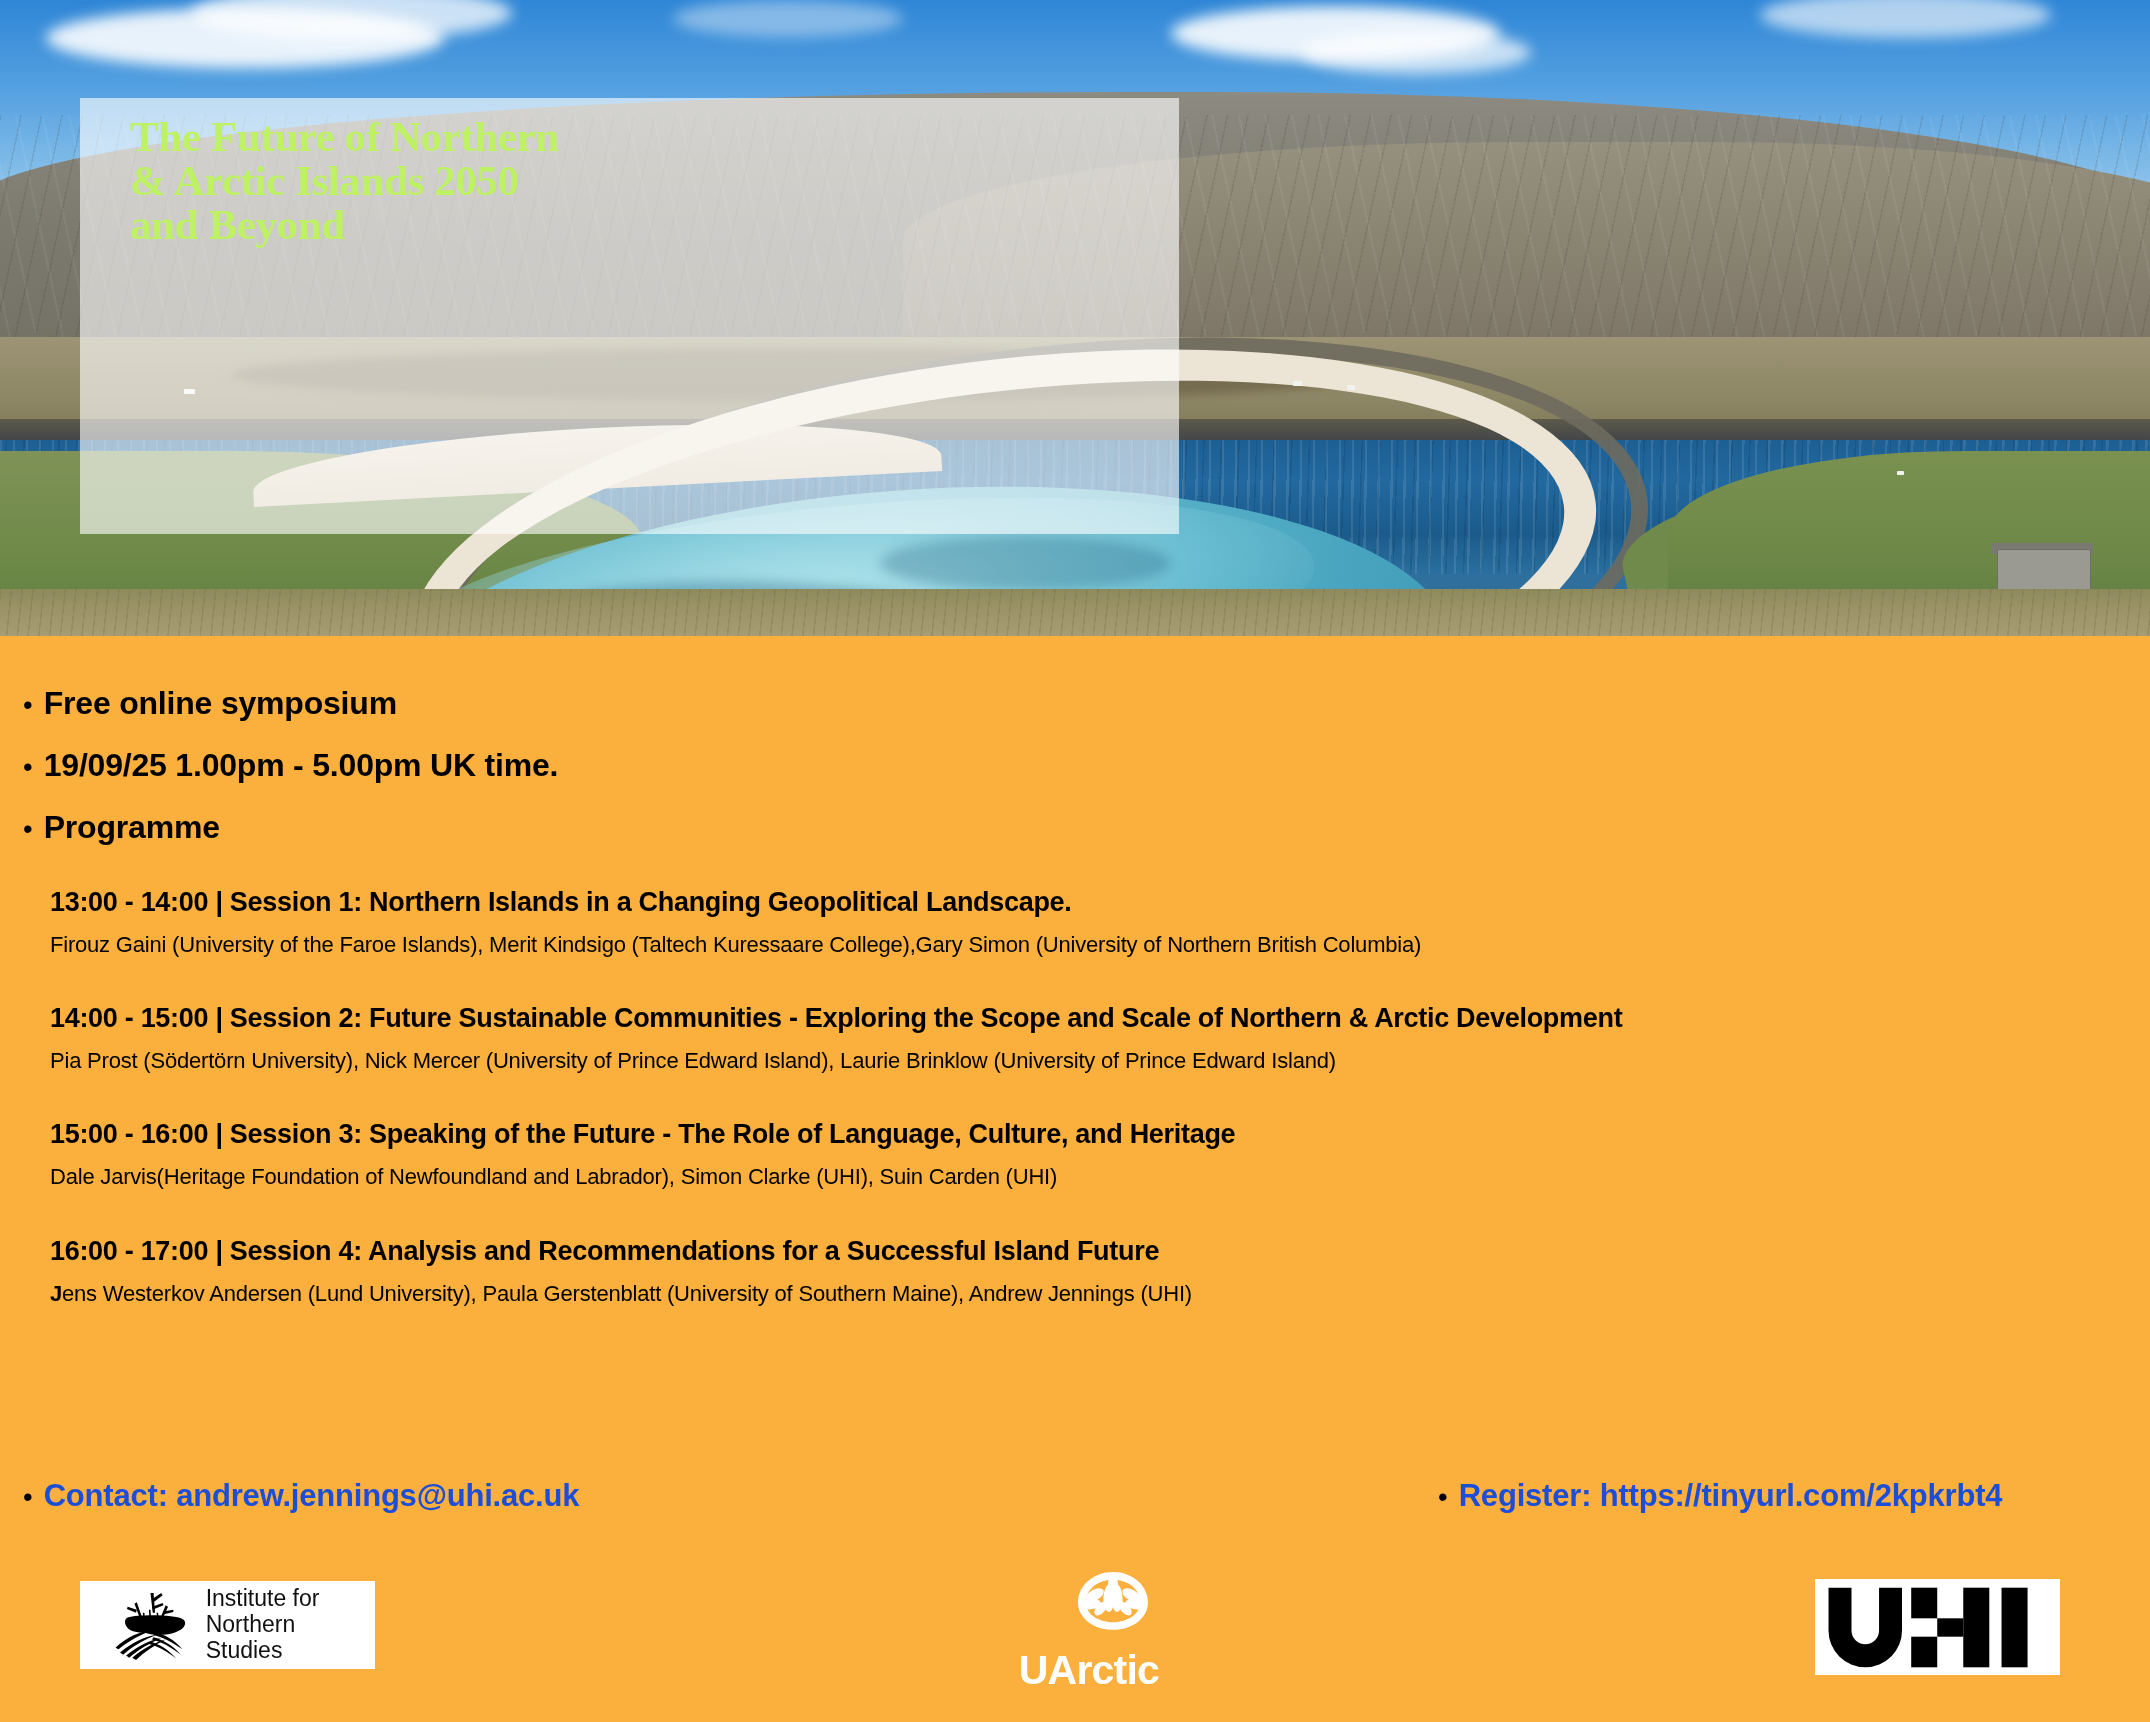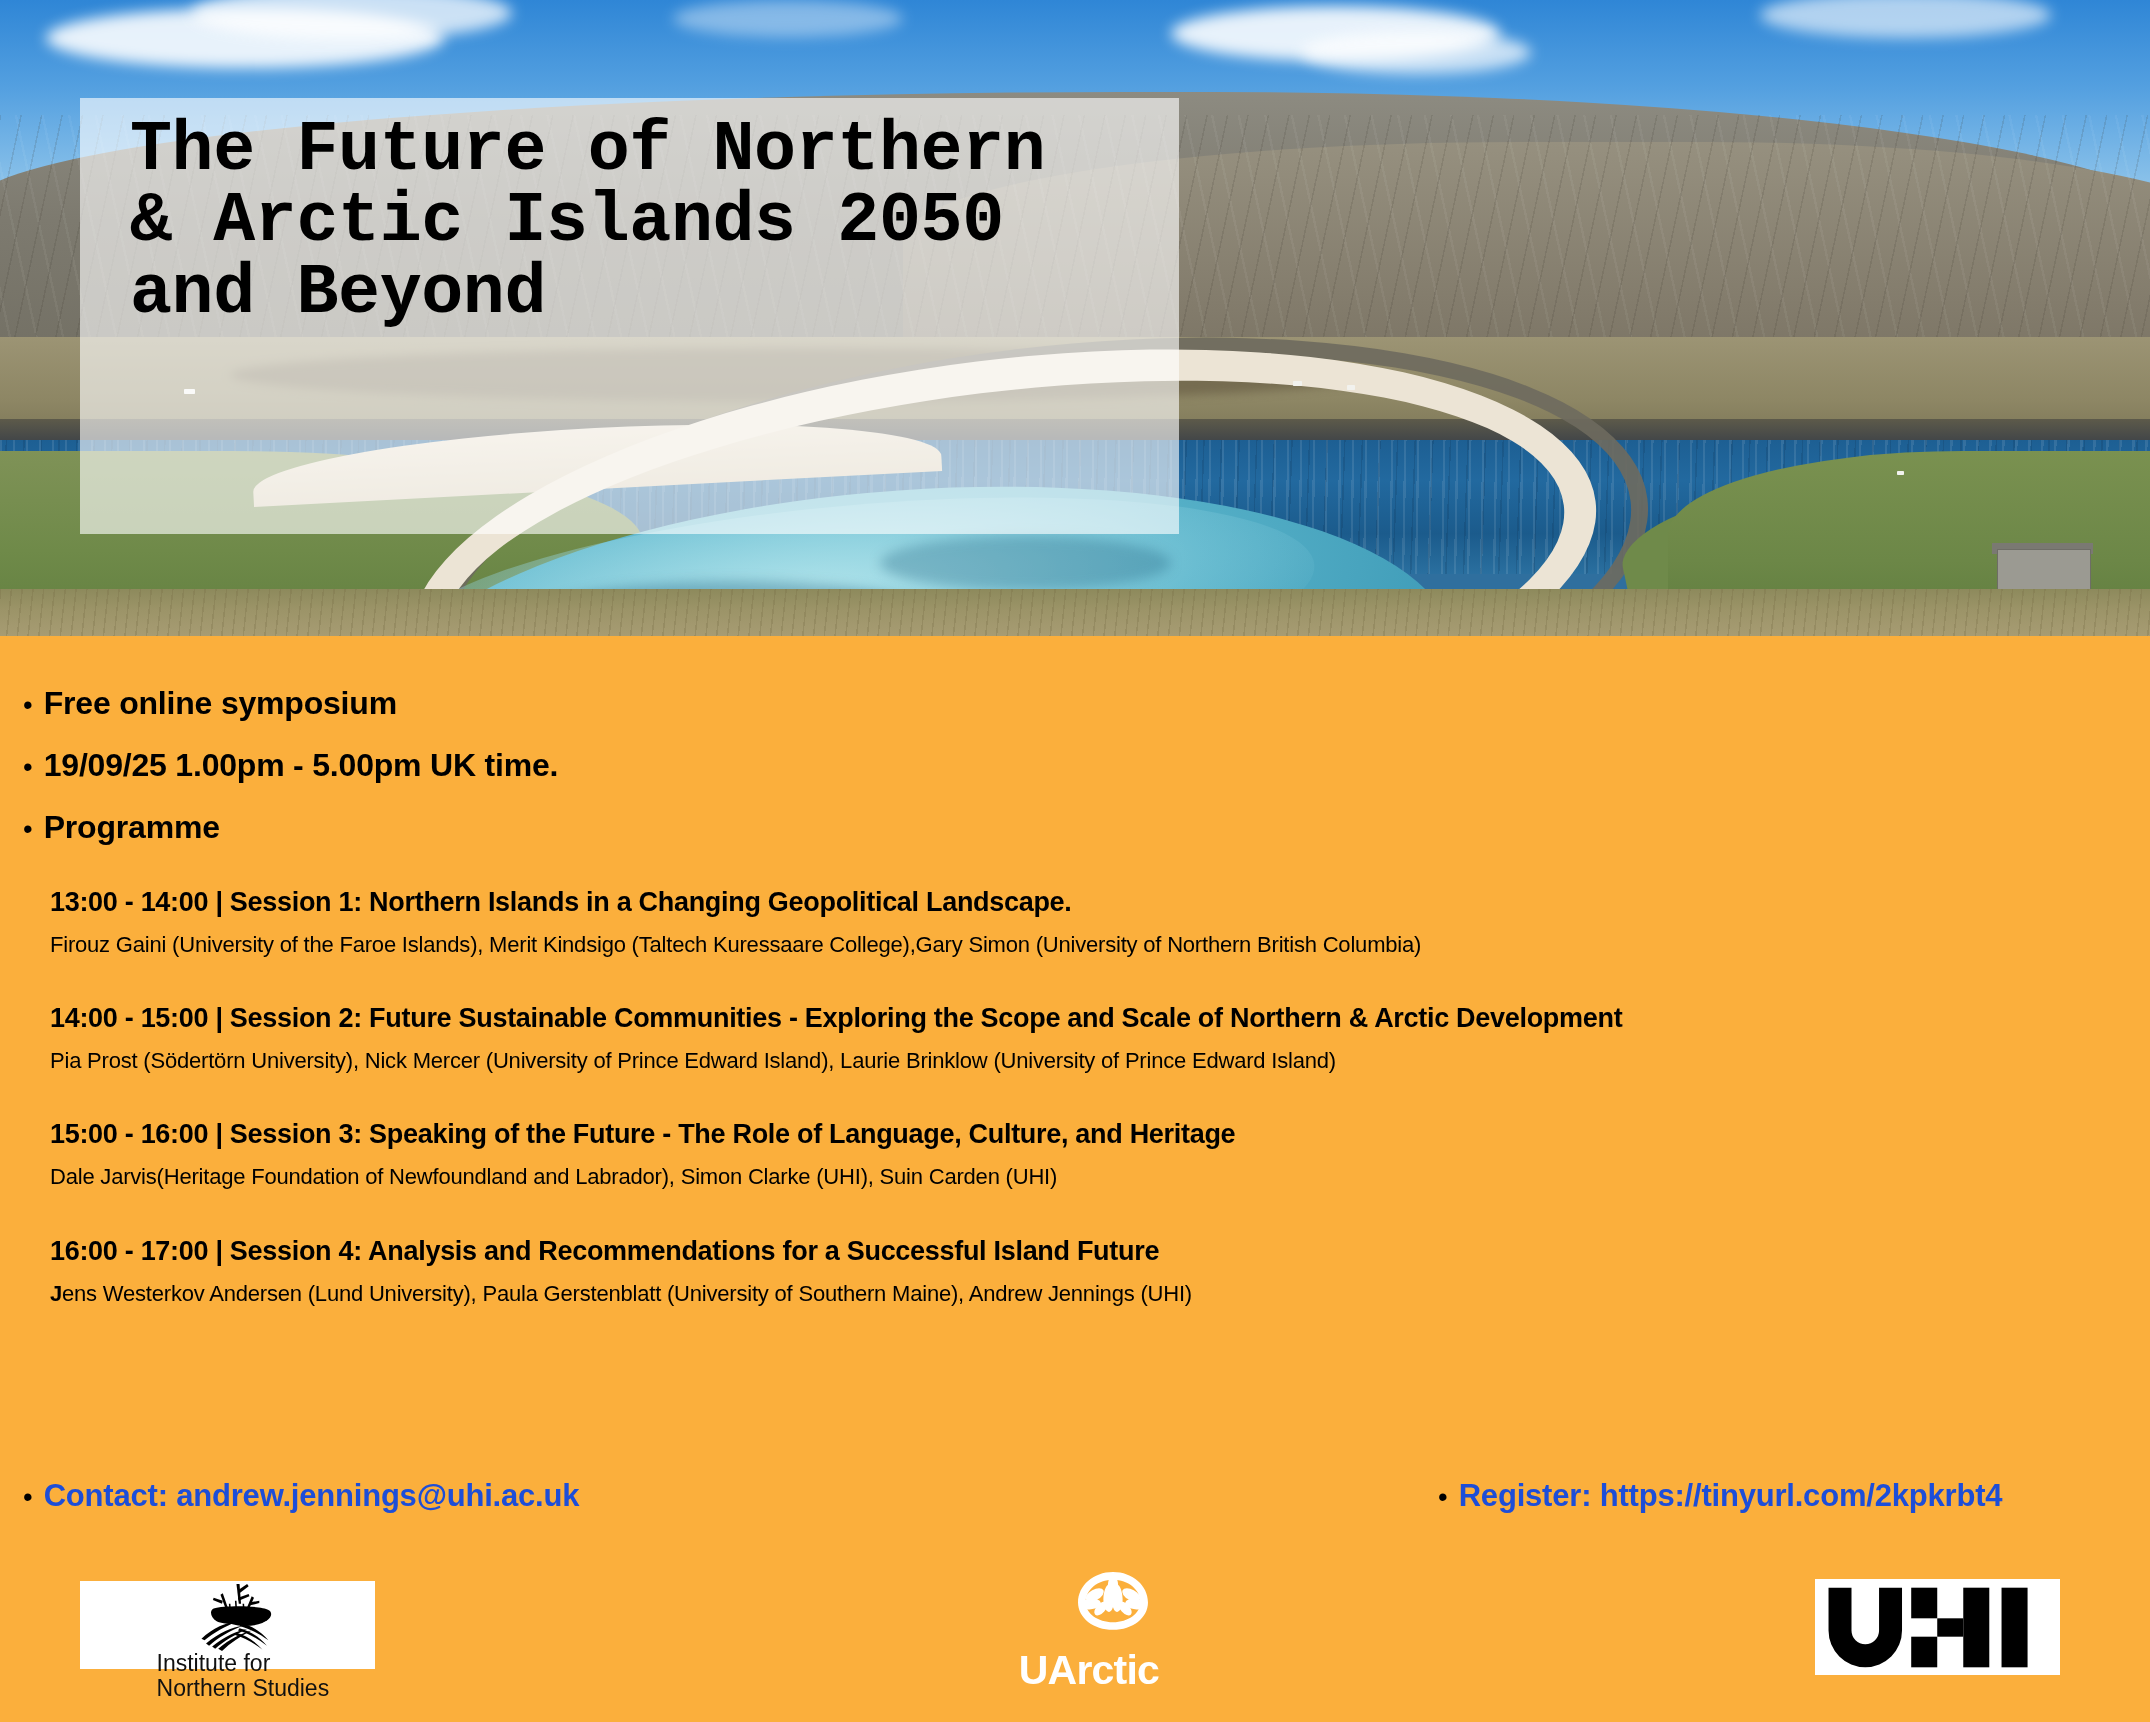--- a/index.html
+++ b/index.html
@@ -253,24 +253,24 @@
   }
   .title-block {
     position: absolute;
     left: 130px;
     top: 115px;
     width: 1086px;
     z-index: 5;
   }
   .main-title {
     margin: 0;
-    color: #000000;
-    font-family: Liberation Mono, monospace;
+    color: #bef264;
+    font-family: Liberation Serif, serif;
     font-weight: bold;
-    font-size: 70px;
+    font-size: 43px;
     line-height: 1.02;
     letter-spacing: -0.4px;
   }
   .main-title .tl { display: block; }
   .subtitle {
     margin: 0;
     padding-top: 35px;
     color: #000;
     font-family: "Liberation Sans", sans-serif;
     font-weight: bold;
@@ -388,23 +388,22 @@
 
   .logo-ins {
     position: absolute;
     left: 80px;
     top: 7.7px;
     width: 295px;
     height: 88px;
     background: #ffffff;
     display: flex;
     align-items: center;
-    padding-left: 20px;
+    padding-left: 29px;
     box-sizing: border-box;
-    flex-direction: column;
   }
   .ins-mark {
     width: 86px;
     height: 70px;
     flex: 0 0 auto;
     position: relative;
   }
   .ins-text {
     margin-left: 10.7px;
     font-family: "Liberation Sans", sans-serif;

